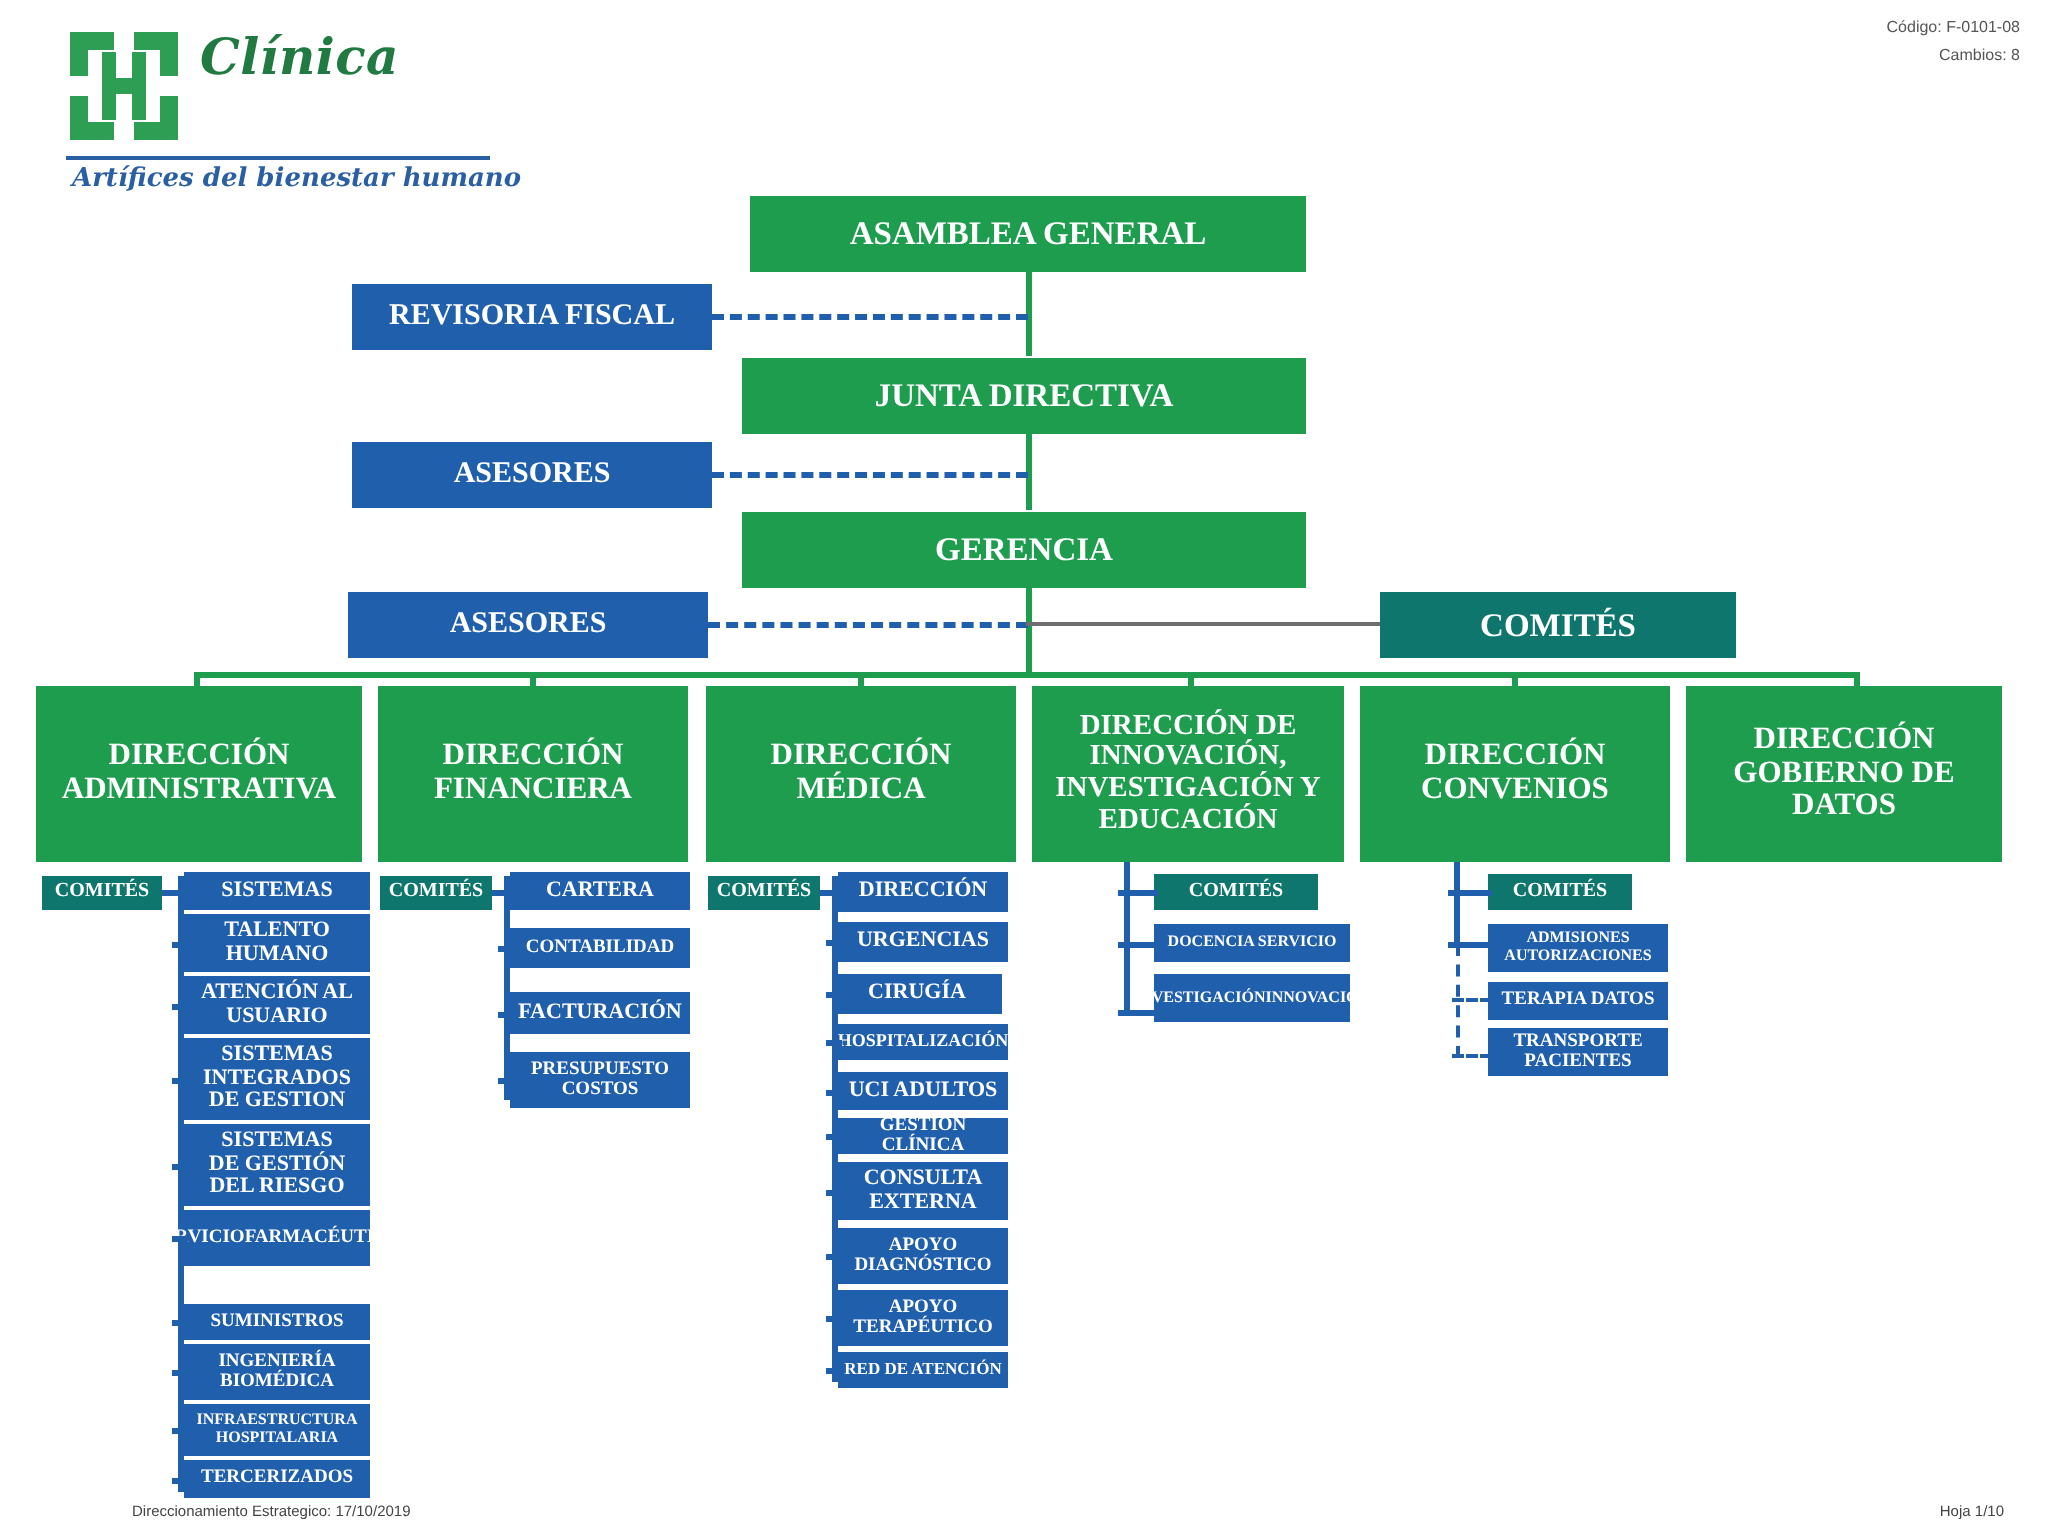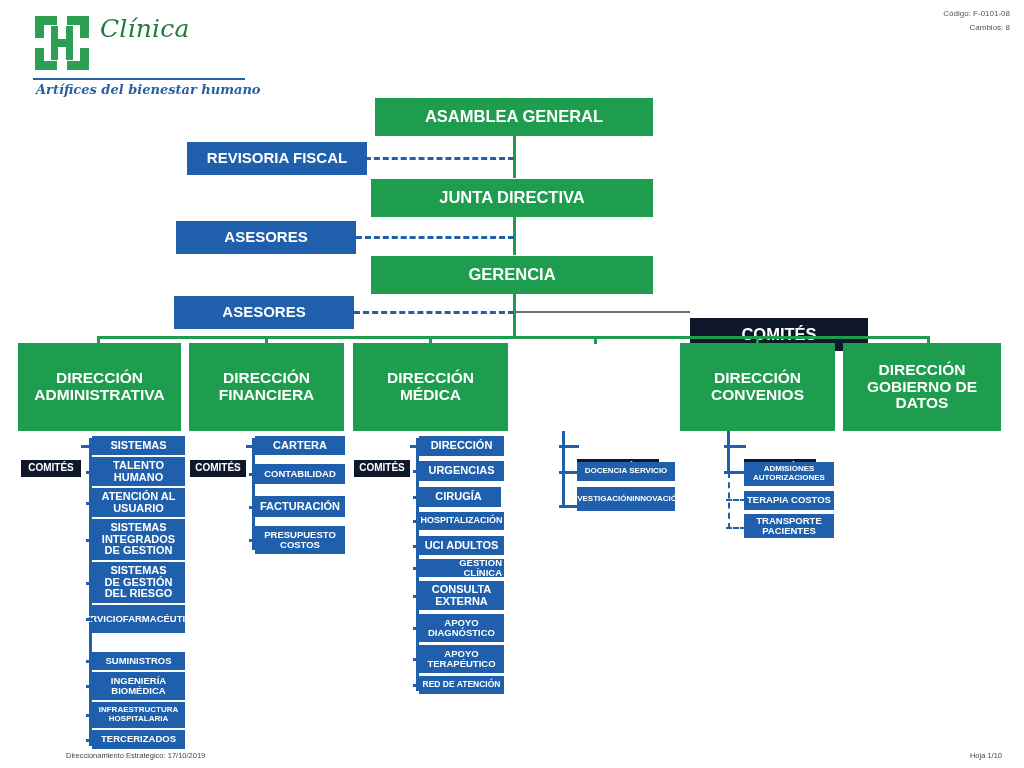--- a/index.html
+++ b/index.html
@@ -25,21 +25,21 @@
     position: absolute;
     left: 31px; top: 12px;
     width: 62px; height: 62px;
   }
   .logo-text {
     position: absolute;
     left: 100px; top: 14px;
     color: #227a43;
     font-family: "DejaVu Serif", serif;
     font-style: italic;
-    font-weight: normal;
+    font-weight: bold;
     font-size: 25px;
     line-height: 29px;
     letter-spacing: .2px;
     white-space: nowrap;
   }
   .logo-rule {
     position: absolute;
     left: 33px; top: 78px;
     width: 212px; height: 2px;
     background: #2a5fa4;
@@ -81,29 +81,30 @@
     right: 22px; bottom: 8px;
     font-size: 7.5px; color: #444; margin-top: 12px;
   }
 
   
   .box {
     position: absolute;
     display: flex;
     align-items: center;
     justify-content: center;
-    text-align: right;
+    text-align: center;
     color: #ffffff;
     font-weight: bold;
     line-height: 1.08;
     box-sizing: border-box;
+    font-family: Liberation Serif, serif;
   }
   .green  { background: #1f9d4e; }
   .blue   { background: #1f5fac; }
-  .gray   { background: #0f172a; margin-top: 22px; }
+  .gray   { background: #0f766e; }
 
   .lvl-top   { font-size: 16.5px; }
   .lvl-aside { font-size: 15px; }
   .lvl-dir   { font-size: 15.5px; padding: 2px; }
   .lvl-com   { font-size: 10px; }
   .sub       { font-size: 11px; padding: 0 2px; }
   .sub-s     { font-size: 9.5px; padding: 0 2px; }
   .sub-xs    { font-size: 8px; padding: 0 2px; }
 
   
@@ -161,21 +162,21 @@
   </div>
 
   <div class="box green lvl-top" style="left:371px; top:179px; width:282px; height:38px;">
     <span>JUNTA DIRECTIVA</span>
   </div>
 
   <div class="box green lvl-top" style="left:371px; top:256px; width:282px; height:38px;">
     <span>GERENCIA</span>
   </div>
 
-  <div class="box blue lvl-aside" style="left:176px; top:142px; width:180px; height:33px;margin-left:11px;">
+  <div class="box blue lvl-aside" style="left:176px; top:142px; width:180px; height:33px;">
     <span>REVISORIA FISCAL</span>
   </div>
   <div class="dash-h" style="left:356px; top:157px; width:158px;"></div>
 
   <div class="box blue lvl-aside" style="left:176px; top:221px; width:180px; height:33px;">
     <span>ASESORES</span>
   </div>
   <div class="dash-h" style="left:356px; top:236px; width:158px;"></div>
 
   <div class="box blue lvl-aside" style="left:174px; top:296px; width:180px; height:33px;">
@@ -205,20 +206,26 @@
   <div class="box green lvl-dir" style="left:189px; top:343px; width:155px; height:88px; flex-direction:column;">
     <span>DIRECCIÓN</span>
     <span>FINANCIERA</span>
   </div>
 
   <div class="box green lvl-dir" style="left:353px; top:343px; width:155px; height:88px; flex-direction:column;">
     <span>DIRECCIÓN</span>
     <span>MÉDICA</span>
   </div>
 
+  <div class="box green lvl-dir" style="left:516px; top:343px; width:156px; height:88px; flex-direction:column; font-size:14.5px;">
+    <span>DIRECCIÓN DE</span>
+    <span>INNOVACIÓN,</span>
+    <span>INVESTIGACIÓN Y</span>
+    <span>EDUCACIÓN</span>
+  </div>
 
   <div class="box green lvl-dir" style="left:680px; top:343px; width:155px; height:88px; flex-direction:column;">
     <span>DIRECCIÓN</span>
     <span>CONVENIOS</span>
   </div>
 
   <div class="box green lvl-dir" style="left:843px; top:343px; width:158px; height:88px; flex-direction:column;">
     <span>DIRECCIÓN</span>
     <span>GOBIERNO DE</span>
     <span>DATOS</span>
@@ -401,21 +408,21 @@
     </div>
   <div class="ln ln-blue-h" style="left:724px; top:445px; width:22px;"></div>
 
   <div class="box blue sub-xs" style="left:744px; top:462px; width:90px; height:24px; flex-direction:column;">
       <span>ADMISIONES</span>
       <span>AUTORIZACIONES</span>
     </div>
   <div class="ln ln-blue-h" style="left:724px; top:471px; width:22px;"></div>
 
   <div class="box blue sub-s" style="left:744px; top:491px; width:90px; height:19px;">
-      <span>TERAPIA COSTOS</span>
+      <span>TERAPIA DATOS</span>
     </div>
   <div class="dash-h" style="left:726px; top:499px; width:20px; border-top-width:2px;"></div>
 
   <div class="box blue sub-s" style="left:744px; top:514px; width:90px; height:24px; flex-direction:column;">
       <span>TRANSPORTE</span>
       <span>PACIENTES</span>
     </div>
   <div class="dash-h" style="left:726px; top:527px; width:20px; border-top-width:2px;"></div>
 
 </div>

